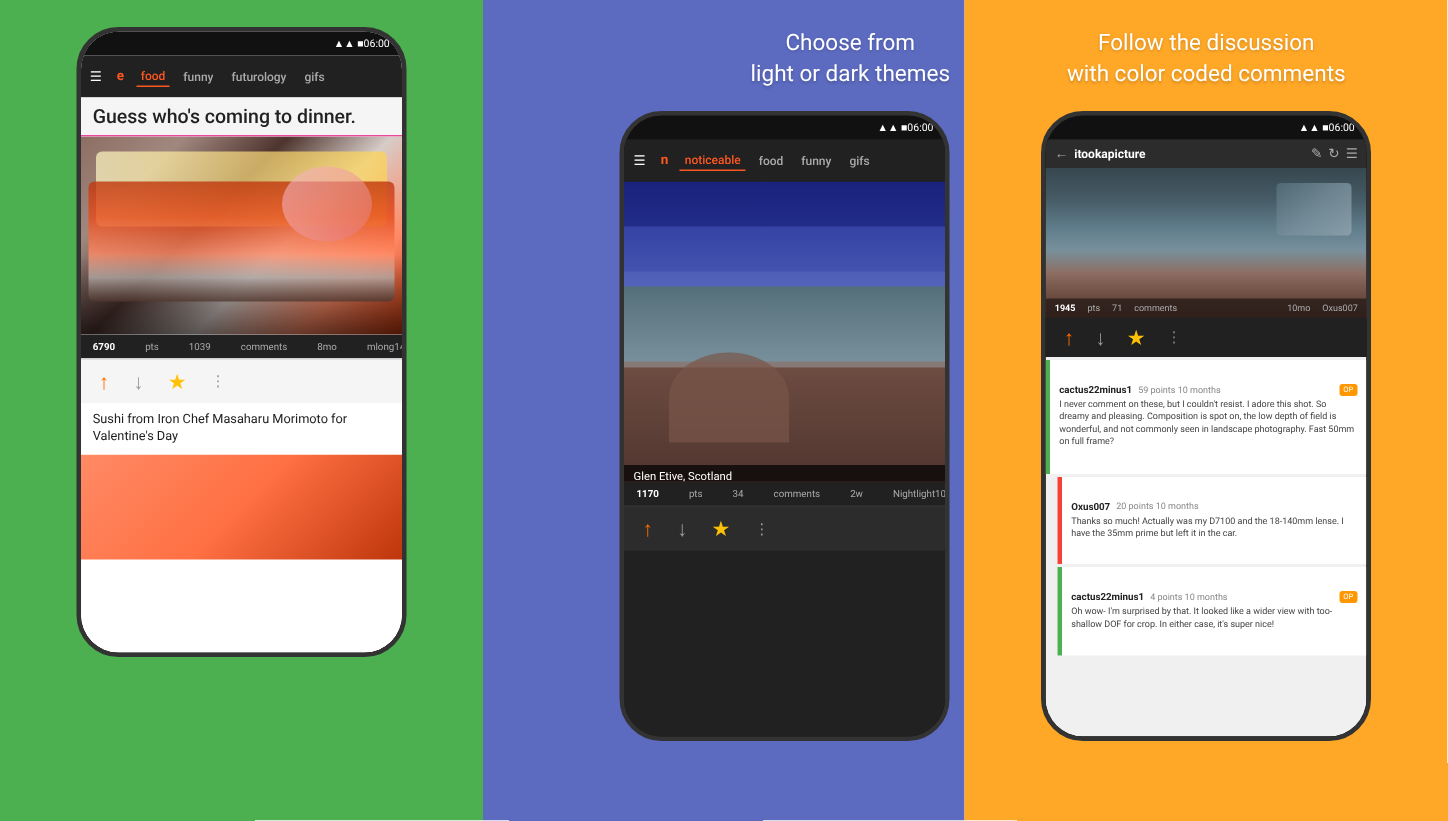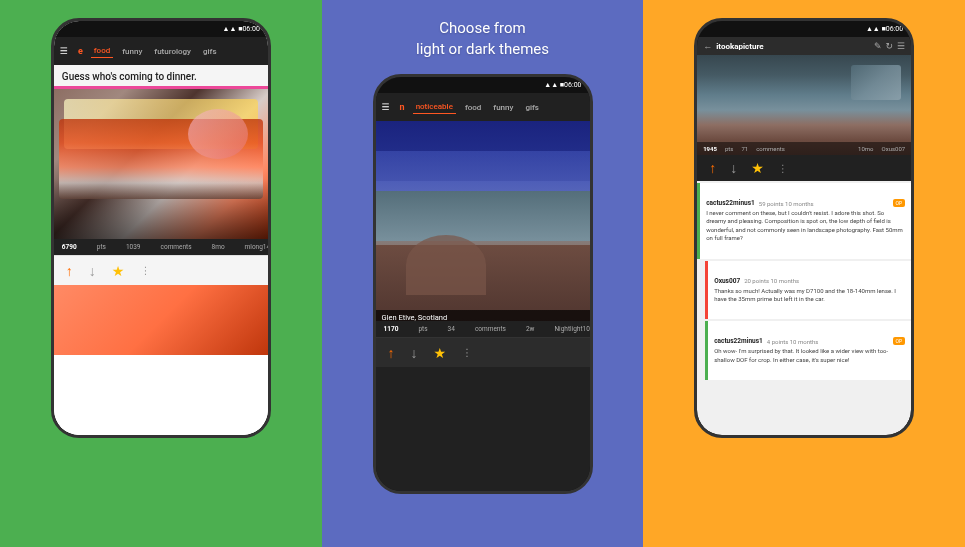--- a/index.html
+++ b/index.html
@@ -15,21 +15,21 @@
       flex: 1;
       display: flex;
       flex-direction: column;
       align-items: center;
       padding: 18px 10px 10px;
       position: relative;
       overflow: hidden;
     }
 
     .panel-1 { background-color: #4caf50; }
-    .panel-2 { background-color: #5c6bc0; }
+    .panel-2 { background-color: #5c6bc0; align-items: flex-end; }
     .panel-3 { background-color: #ffa726; }
 
     .panel-title {
       color: white;
       font-size: 15px;
       font-weight: 400;
       text-align: center;
       margin-bottom: 14px;
       line-height: 1.4;
       text-shadow: 0 1px 2px rgba(0,0,0,0.2);
@@ -110,25 +110,25 @@
     .post-card {
       background: white;
       flex: 1;
       display: flex;
       flex-direction: column;
       overflow: hidden;
     }
 
     .post-title-bar {
       padding: 6px 8px 4px;
-      font-size: 10px;
+      font-size: 13px;
       color: #212121;
       font-weight: 500;
       background: #f5f5f5;
-      border-bottom: 3px solid #ec4899;
+      border-bottom: 1px solid #ec4899;
     }
 
     .post-image {
       width: 100%;
       flex: 1;
       overflow: hidden;
       position: relative;
       max-height: 160px;
     }
 
@@ -365,20 +365,21 @@
           <span class="post-meta-text">comments</span>
           <span class="post-meta-text" style="margin-left:auto;">8mo</span>
           <span class="post-meta-text">mlong14</span>
         </div>
         <div class="post-actions">
           <span class="action-icon action-up">↑</span>
           <span class="action-icon action-down">↓</span>
           <span class="action-icon action-star">★</span>
           <span class="action-more">⋮</span>
         </div>
+        <div class="post-title-bottom">Sushi from Iron Chef Masaharu Morimoto for Valentine's Day</div>
         <div class="second-post-preview">
           <div class="second-post-image" style="background:linear-gradient(135deg,#ff8a65,#ff7043,#bf360c);"></div>
         </div>
       </div>
     </div>
   </div>
 </div>
 
 <div class="panel panel-2">
   <div class="panel-title" style="white-space: pre-line;">Choose from
@@ -422,20 +423,22 @@
           <span class="action-icon action-down">↓</span>
           <span class="action-icon action-star">★</span>
           <span class="action-more">⋮</span>
         </div>
       </div>
     </div>
   </div>
 </div>
 
 <div class="panel panel-3">
+  <div class="panel-title" style="white-space: pre-line;">Follow the discussion
+with color coded comments</div>
 
   <div class="phone phone-dark">
     <div class="phone-inner">
       <div class="status-bar">
         <span>▲▲ ■ </span>
         <span>06:00</span>
       </div>
 
       <div class="comment-post-header">
         <span style="color:#aaa;font-size:9px;">←</span>

